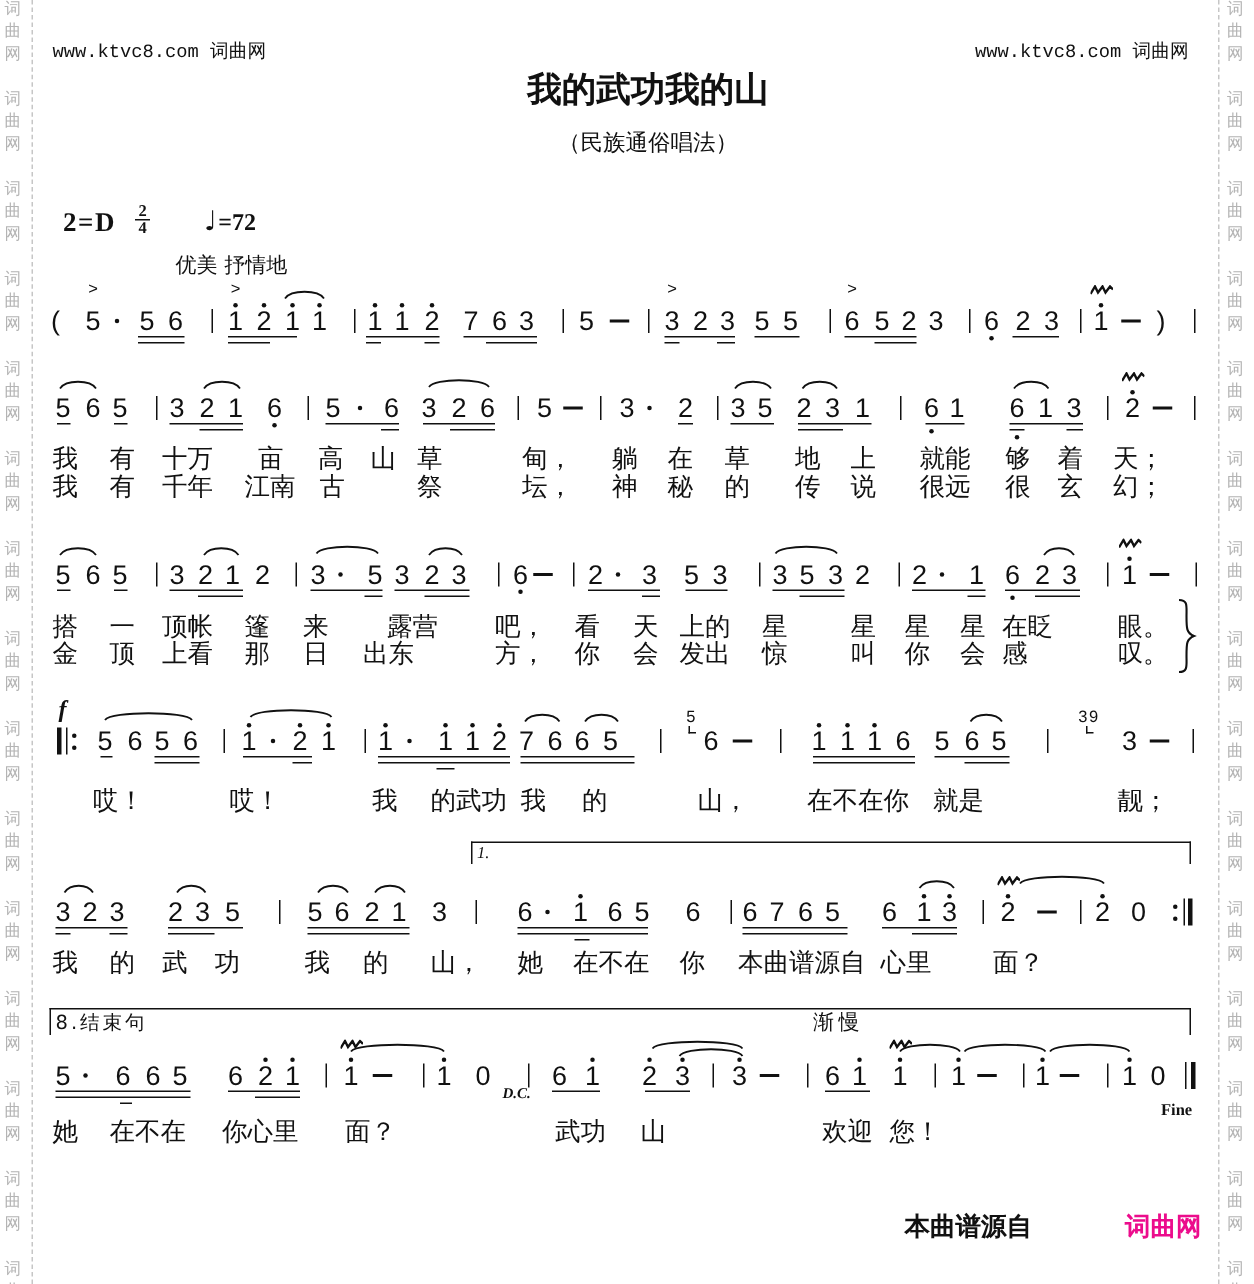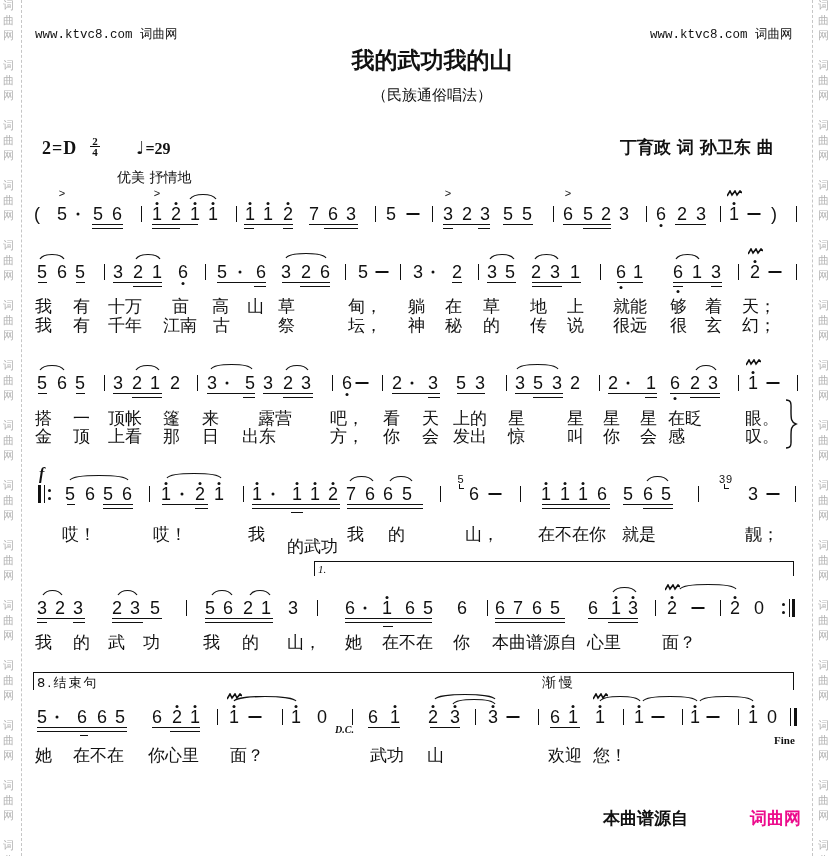--- a/index.html
+++ b/index.html
@@ -150,23 +150,22 @@
   <div class="title">我的武功我的山</div>
   <div class="subtitle">（民族通俗唱法）</div>
 
   <div class="key">2=D</div>
   <div class="timesig">
     <span style="display:block">2</span>
     <span class="tsl"></span>
     <span style="display:block">4</span>
   </div>
   <div class="tempo">
-    <span class="qn">♩</span><span>=29</span>
+    <span class="qn">♩</span><span>=72</span>
   </div>
-  <div class="credits">丁育政 词 孙卫东 曲</div>
   <div class="expr">优美 抒情地</div>
 
   <div class="dyn">f</div>
 
   <div class="volta" style="left:314px;top:561px;width:478px;height:14px"></div>
   <div class="volta-label v1l">1.</div>
   <div class="volta" style="left:33px;top:672px;width:759px;height:17px"></div>
   <div class="volta-label v2l">8.结束句</div>
   <div class="rit">渐慢</div>
   <div class="dc">D.C.</div>
@@ -536,21 +535,21 @@
           <path d="M70,26 C74,20 124,20 128,26" fill="none" stroke="#111" stroke-width="1.2"></path>
           <path d="M167,24 C171,18 217,18 221,24" fill="none" stroke="#111" stroke-width="1.2"></path>
           <path d="M350,27 C354,21 369,21 373,27" fill="none" stroke="#111" stroke-width="1.2"></path>
           <path d="M390,27 C394,21 408,21 412,27" fill="none" stroke="#111" stroke-width="1.2"></path>
           <path d="M647,27 C651,21 664,21 668,27" fill="none" stroke="#111" stroke-width="1.2"></path>
         </svg>
       </div>
       <span class="lyric" style="left: 62px; top: 525px;">哎！</span>
       <span class="lyric" style="left: 153px; top: 525px;">哎！</span>
       <span class="lyric" style="left: 248px; top: 525px;">我</span>
-      <span class="lyric" style="left: 287px; top: 537px;">的武功</span>
+      <span class="lyric" style="left: 287px; top: 525px;">的武功</span>
       <span class="lyric" style="left: 347px; top: 525px;">我</span>
       <span class="lyric" style="left: 388px; top: 525px;">的</span>
       <span class="lyric" style="left: 465px; top: 525px;">山，</span>
       <span class="lyric" style="left: 538px; top: 525px;">在不在你</span>
       <span class="lyric" style="left: 622px; top: 525px;">就是</span>
       <span class="lyric" style="left: 745px; top: 525px;">靓；</span>
       <div class="row" style="top: 608px;">
         <div class="beam" style="left: 37px; width: 48px; top: 10px;"></div>
         <div class="beam" style="left: 37px; width: 10px; top: 14px;"></div>
         <div class="beam" style="left: 73px; width: 12px; top: 14px;"></div>

